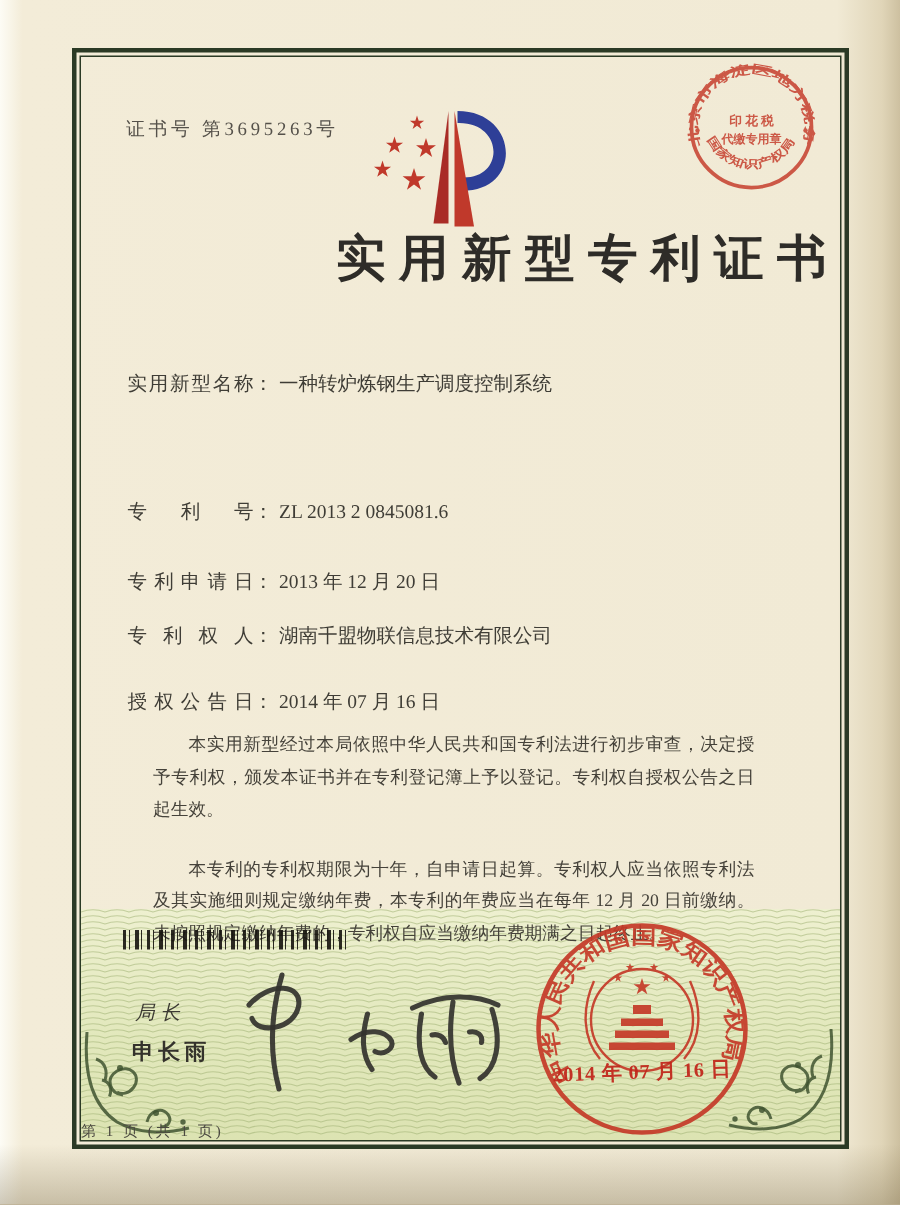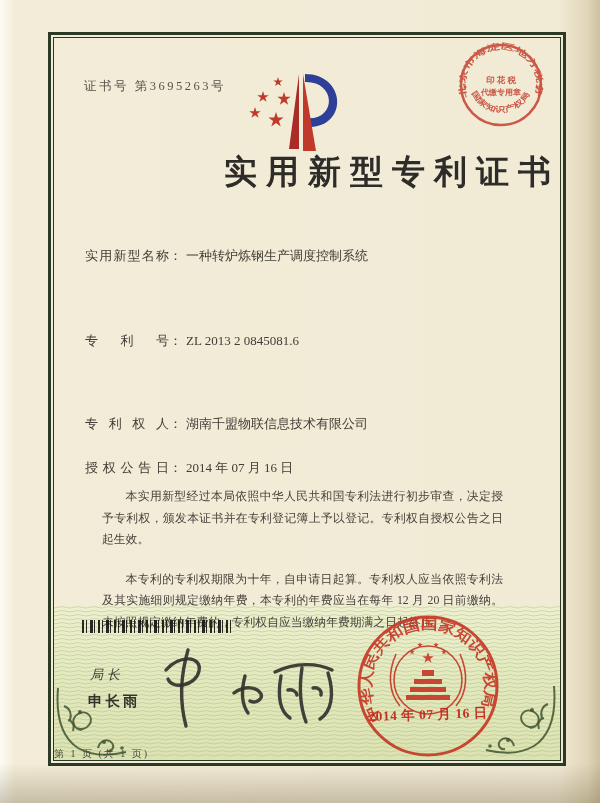--- a/index.html
+++ b/index.html
@@ -140,20 +140,23 @@
   </svg>
 
   <div class="title">实用新型专利证书</div>
 
   <div class="field" style="top:236px">
     <span class="f-label">实用新型名称</span><span class="f-colon">：</span><span>一种转炉炼钢生产调度控制系统</span>
   </div>
   <div class="field" style="top:321px">
     <span class="f-label">专利号</span><span class="f-colon">：</span><span>ZL 2013 2 0845081.6</span>
   </div>
+  <div class="field" style="top:368px">
+    <span class="f-label">专利申请日</span><span class="f-colon">：</span><span>2013 年 12 月 20 日</span>
+  </div>
   <div class="field" style="top:404px">
     <span class="f-label">专利权人</span><span class="f-colon">：</span><span>湖南千盟物联信息技术有限公司</span>
   </div>
   <div class="field" style="top:448px">
     <span class="f-label">授权公告日</span><span class="f-colon">：</span><span>2014 年 07 月 16 日</span>
   </div>
 
   <div class="body-text">
     <p>本实用新型经过本局依照中华人民共和国专利法进行初步审查，决定授予专利权，颁发本证书并在专利登记簿上予以登记。专利权自授权公告之日起生效。</p>
     <p>本专利的专利权期限为十年，自申请日起算。专利权人应当依照专利法及其实施细则规定缴纳年费，本专利的年费应当在每年 12 月 20 日前缴纳。未按照规定缴纳年费的，专利权自应当缴纳年费期满之日起终止。</p>

